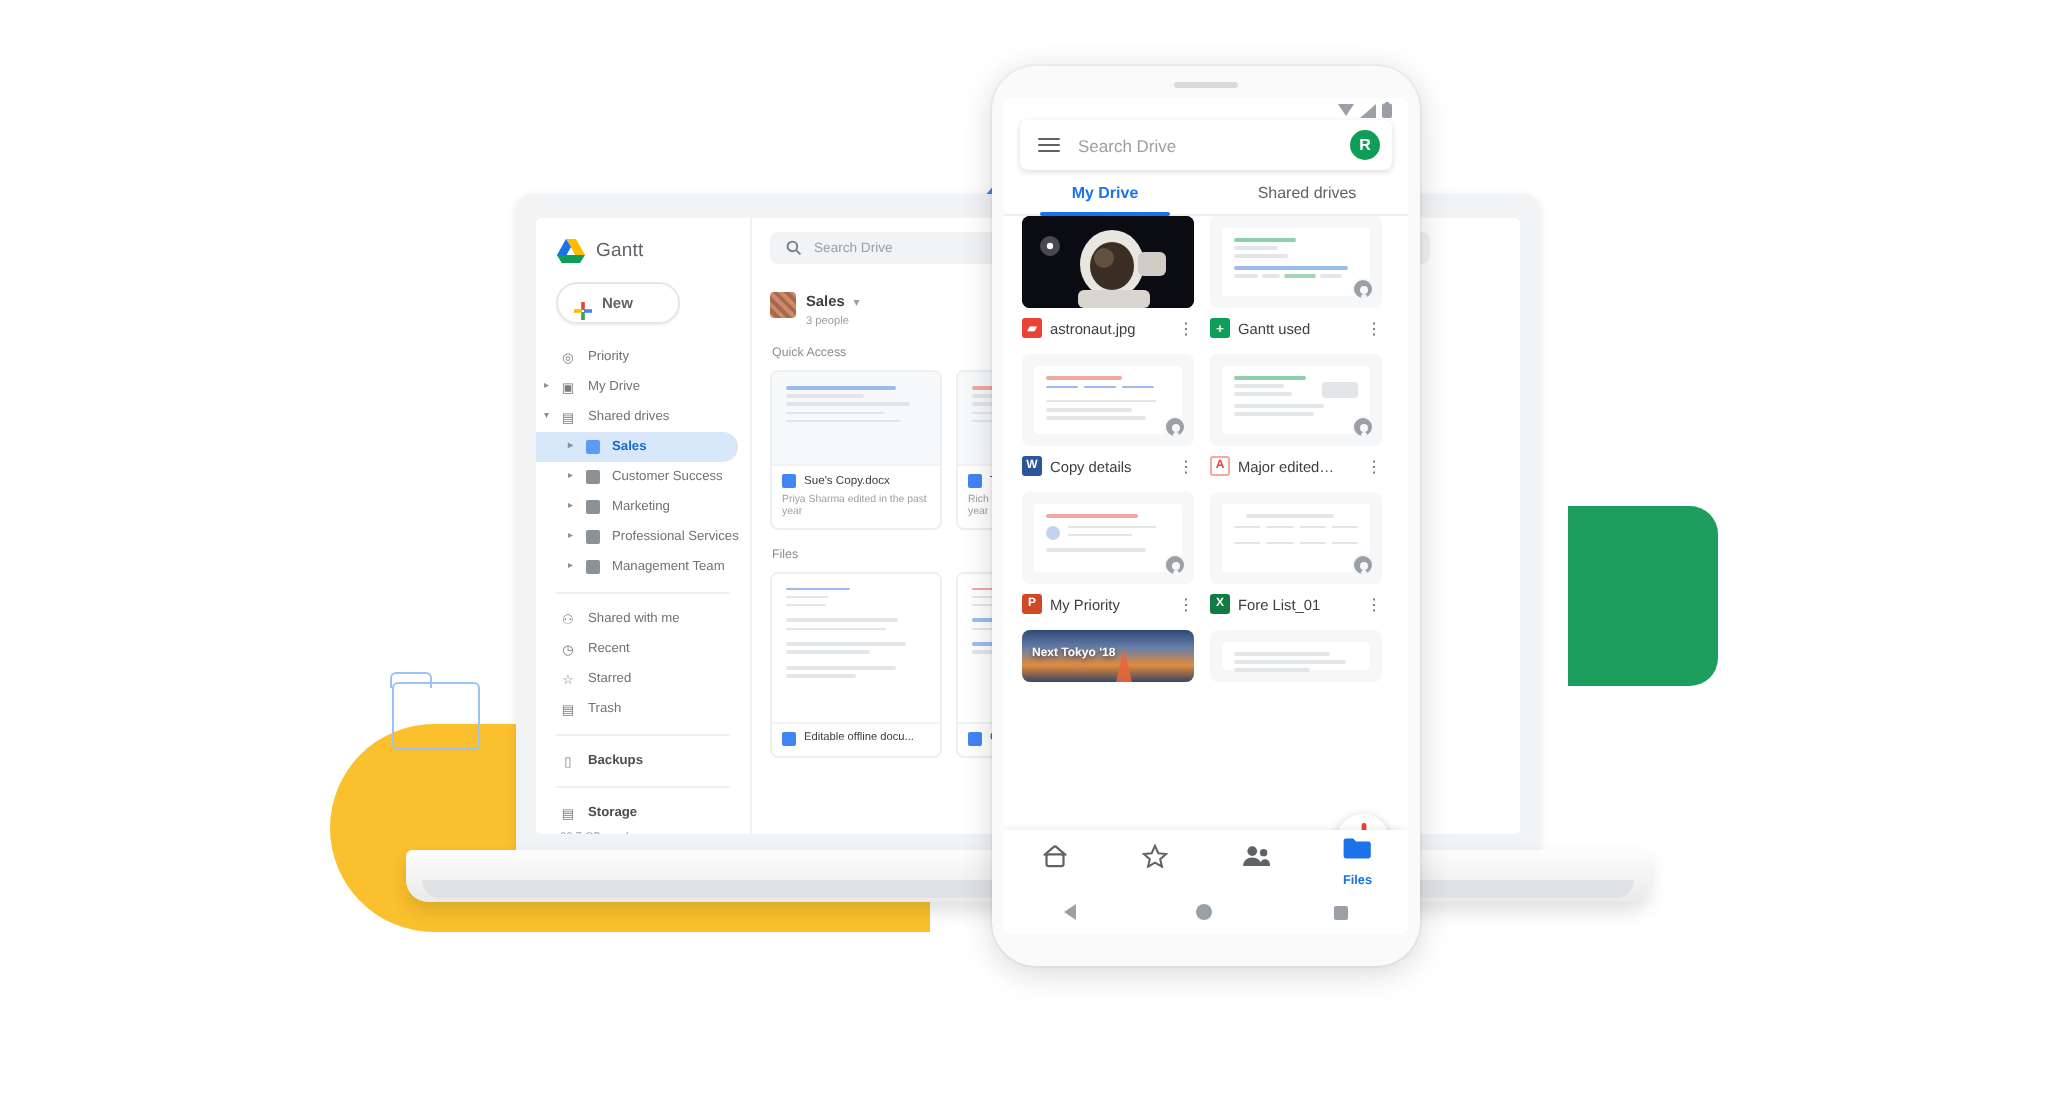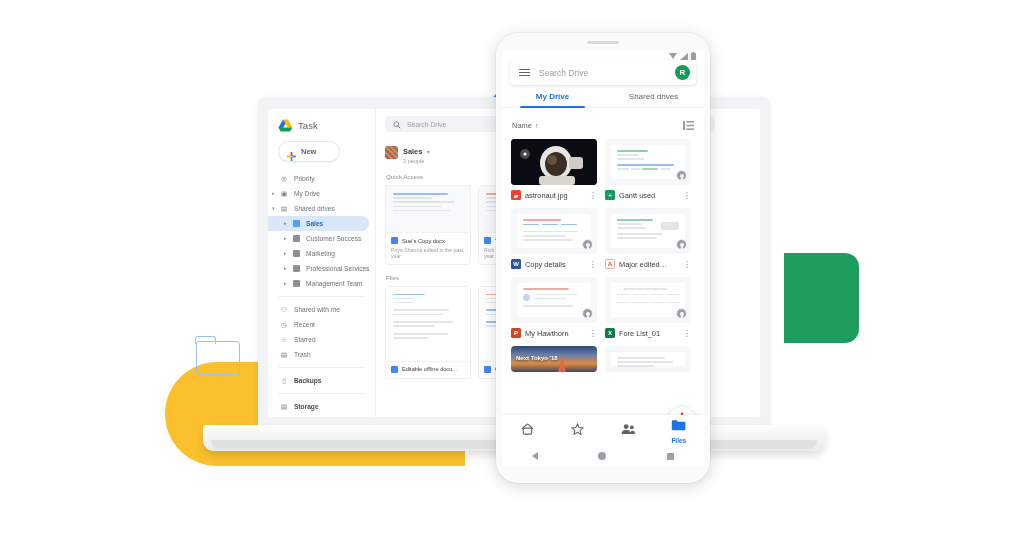--- a/index.html
+++ b/index.html
@@ -206,21 +206,21 @@
 
         <div class="ds">
           <div class="ds-logo">
             <span class="tri">
               <svg width="15" height="13" viewBox="0 0 15 13">
                 <path d="M5 0.5 L10 0.5 L14.5 8.5 L9.6 8.5 Z" fill="#FBBC04"></path>
                 <path d="M5 0.5 L0.5 8.5 L3 12.5 L7.5 4.5 Z" fill="#1A73E8"></path>
                 <path d="M0.5 8.5 L14.5 8.5 L12 12.5 L3 12.5 Z" fill="#0F9D58"></path>
               </svg>
             </span>
-            <span class="ds-logo-text">Task</span>
+            <span class="ds-logo-text">Gantt</span>
           </div>
 
           <div class="ds-new">
             <span class="plus-g">
               <svg width="9" height="9" viewBox="0 0 9 9">
                 <rect x="3.6" y="0" width="1.8" height="4" fill="#EA4335"></rect>
                 <rect x="3.6" y="5" width="1.8" height="4" fill="#34A853"></rect>
                 <rect x="0" y="3.6" width="4" height="1.8" fill="#FBBC04"></rect>
                 <rect x="5" y="3.6" width="4" height="1.8" fill="#4285F4"></rect>
               </svg>
@@ -476,34 +476,20 @@
           <span class="ph-search-ph">Search Drive</span>
           <span class="ph-avatar">R</span>
         </div>
       </div>
 
       <div class="ph-tabs">
         <div class="ph-tab active">My Drive</div>
         <div class="ph-tab">Shared drives</div>
       </div>
 
-      <div class="ph-sortrow">
-        <div class="ph-sort">
-          <span>Name</span>
-          <span>↑</span>
-        </div>
-        <span>
-          <svg width="11" height="9" viewBox="0 0 11 9">
-            <rect x="0" y="0" width="2" height="9" fill="#9AA0A6"></rect>
-            <rect x="3.5" y="0" width="7.5" height="1.6" fill="#9AA0A6"></rect>
-            <rect x="3.5" y="3.7" width="7.5" height="1.6" fill="#9AA0A6"></rect>
-            <rect x="3.5" y="7.4" width="7.5" height="1.6" fill="#9AA0A6"></rect>
-          </svg>
-        </span>
-      </div>
 
       <div class="ph-grid">
 
         <div class="ph-item">
           <div class="ph-thumb photo">
             <svg width="86" height="46" viewBox="0 0 86 46" preserveAspectRatio="none">
               <rect width="86" height="46" fill="#0B0B14"></rect>
               <circle cx="14" cy="15" r="1.6" fill="#ffffff"></circle>
               <circle cx="14" cy="15" r="5" fill="#ffffff" opacity=".25"></circle>
               <ellipse cx="45" cy="24" rx="16" ry="17" fill="#E8E6E1"></ellipse>
@@ -594,21 +580,21 @@
                   <div class="ln" style="width:86%"></div>
                   <div class="ln" style="width:62%"></div>
                 </div>
               </div>
               <div class="ln" style="width:80%;margin-top:3px"></div>
             </div>
             <span class="ph-owner"></span>
           </div>
           <div class="ph-meta">
             <span class="ftico" style="background:#D24726">P</span>
-            <span class="ph-name">My Hawthorn</span>
+            <span class="ph-name">My Priority</span>
             <span class="ph-dots">⋮</span>
           </div>
         </div>
 
         <div class="ph-item">
           <div class="ph-thumb">
             <div class="sheet">
               <div class="ln" style="width:70%;margin-left:10%"></div>
               <div style="display:flex;gap:3px;margin:4px 0">
                 <div class="ln" style="width:22%"></div>

